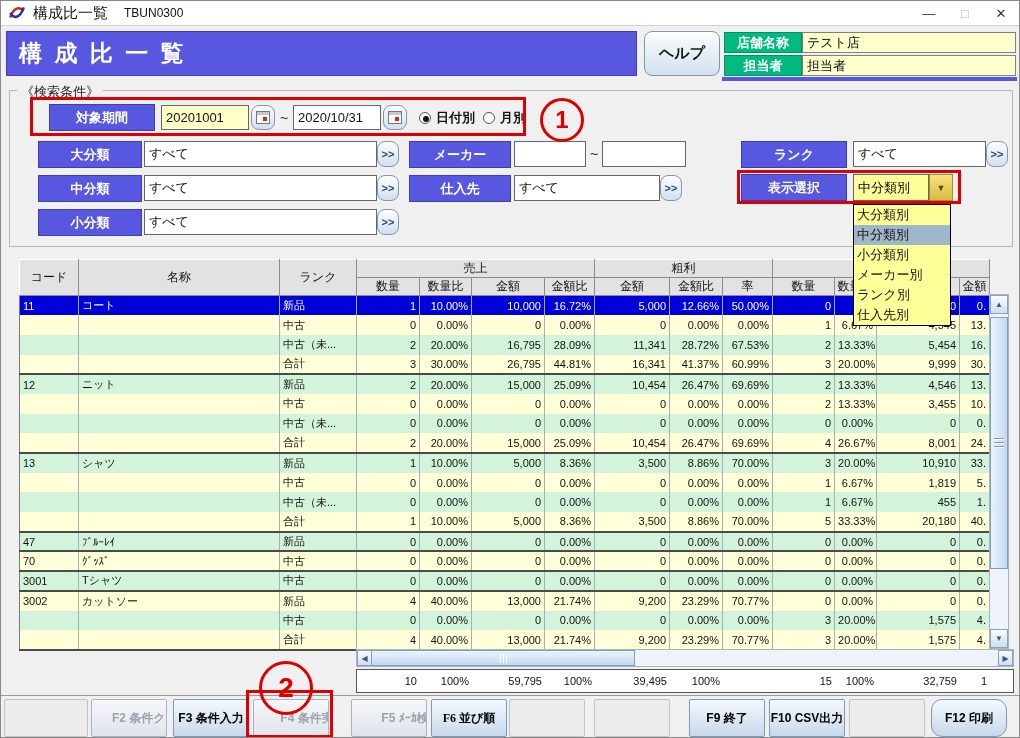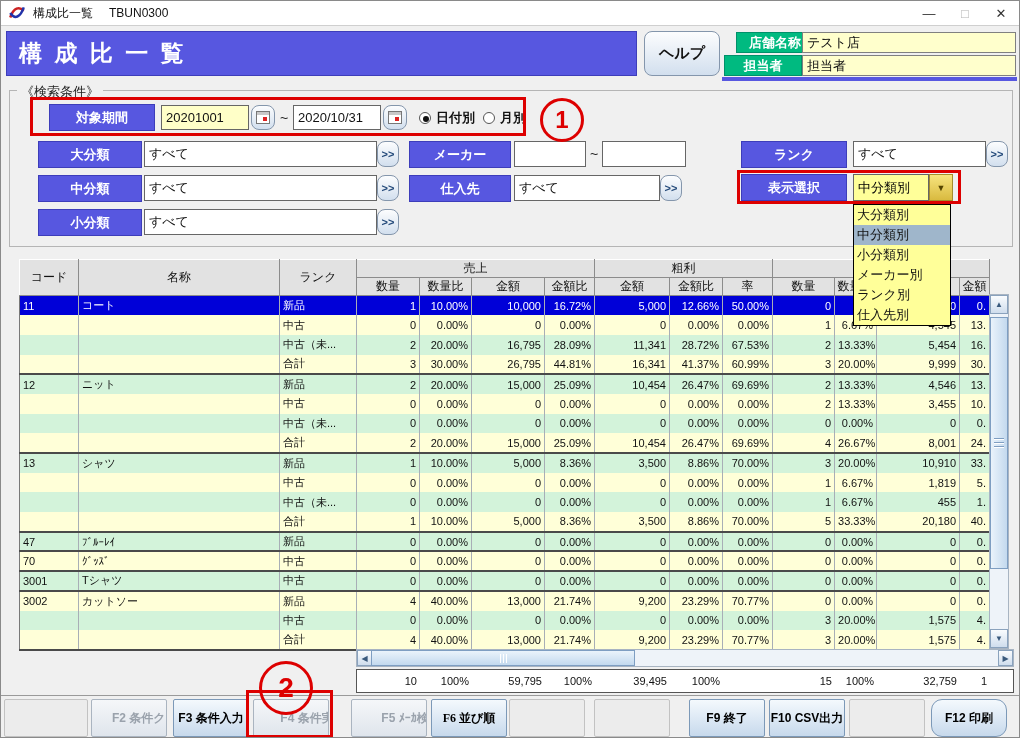--- a/index.html
+++ b/index.html
@@ -2,21 +2,21 @@
 <html><head>
 <meta charset="utf-8">
 <style>
 *{margin:0;padding:0;box-sizing:border-box;font-family:"Liberation Sans","DejaVu Sans",sans-serif;}
 html,body{width:1020px;height:738px;}
 body{position:relative;background:#f0f0f0;overflow:hidden;border:1px solid #8a8a8a;}
 .abs{position:absolute;}
 
 .titlebar{position:absolute;left:0;top:0;width:1018px;height:25px;background:#ffffff;border-bottom:1px solid #cfcfcf;display:flex;align-items:center;}
 .tb-icon{width:18px;height:18px;margin-left:7px;}
-.tb-title{font-size:12px;color:#111;margin-left:7px;}
+.tb-title{font-size:15px;color:#111;margin-left:7px;}
 .tb-sub{font-size:12px;color:#111;margin-left:16px;}
 .tb-sp{flex:1;}
 .tb-ctrl{width:36px;height:23px;display:flex;align-items:center;justify-content:center;font-size:13px;color:#333;}
 .tb-ctrl.dim{color:#b5b5b5;}
 
 .banner{left:5px;top:30px;width:631px;height:45px;background:#5757e0;border:1px solid #3d3dba;color:#fff;font-size:23px;font-weight:bold;letter-spacing:3px;line-height:43px;padding-left:12px;}
 .btn3d{background:linear-gradient(#fcfdfe,#d2dfee);border:1px solid #8496ac;border-radius:8px;}
 .help{left:643px;top:30px;width:76px;height:45px;font-size:15px;font-weight:bold;color:#111;display:flex;align-items:center;justify-content:center;}
 .glabel{background:#00ba80;border:1px solid #00906a;color:#fff;font-weight:bold;font-size:13px;display:flex;align-items:center;justify-content:center;}
 .yfield{background:#ffffcc;border:1px solid #808080;font-size:13px;color:#111;display:flex;align-items:center;padding-left:4px;}
@@ -93,21 +93,21 @@
   <span class="tb-title">構成比一覧</span>
   <span class="tb-sub">TBUN0300</span>
   <span class="tb-sp"></span>
   <span class="tb-ctrl">—</span>
   <span class="tb-ctrl dim">□</span>
   <span class="tb-ctrl">✕</span>
 </div>
 
 <div class="abs banner">構 成 比 一 覧</div>
 <div class="abs btn3d help">ヘルプ</div>
-<div class="abs glabel" style="left:723px;top:31px;width:78px;height:21px;margin-left:12px;">店舗名称</div>
+<div class="abs glabel" style="left:723px;top:31px;width:78px;height:21px;">店舗名称</div>
 <div class="abs yfield" style="left:801px;top:31px;width:214px;height:21px;">テスト店</div>
 <div class="abs glabel" style="left:723px;top:54px;width:78px;height:21px;">担当者</div>
 <div class="abs yfield" style="left:801px;top:54px;width:214px;height:21px;">担当者</div>
 <div class="abs bluestrip"></div>
 
 <div class="abs sgroup"></div>
 <div class="abs sglabel">《検索条件》</div>
 
 <div class="abs blabel" style="left:48px;top:103px;width:106px;height:27px;">対象期間</div>
 <div class="abs input yellow" style="left:160px;top:104px;width:88px;height:25px;">20201001</div>

